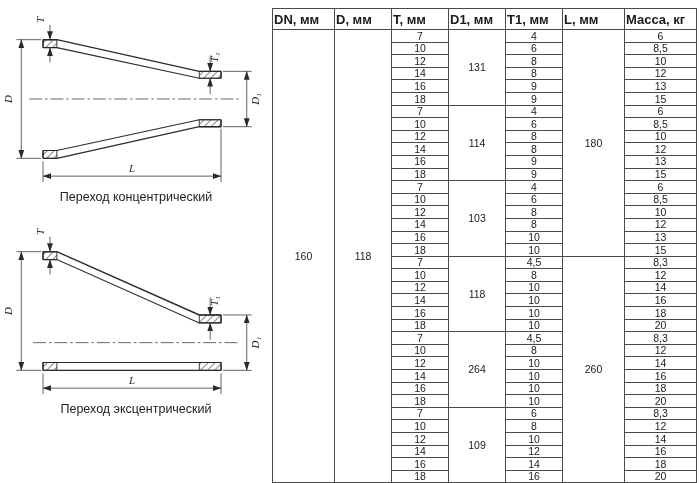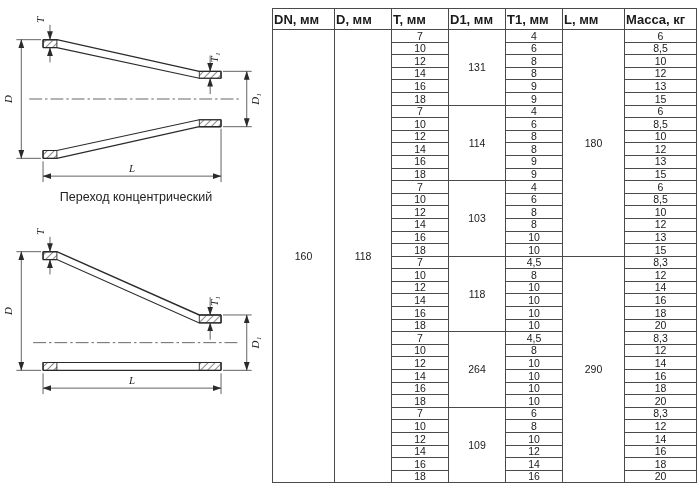--- a/index.html
+++ b/index.html
@@ -111,20 +111,21 @@
           <line x1="40" y1="166" x2="220" y2="166" marker-start="url(#arrE)" marker-end="url(#arrE)"></line>
         </g>
         <g class="dimtxt">
           <text transform="translate(41,8) rotate(-90)">T</text>
           <text transform="translate(9,88) rotate(-90)">D</text>
           <text transform="translate(217,78) rotate(-90)">T₁</text>
           <text transform="translate(258,120) rotate(-90)">D₁</text>
           <text x="130" y="162">L</text>
         </g>
       </svg>
+      <figcaption>Переход эксцентрический</figcaption>
     </figure>
 
   </div>
 
   <div class="table-wrap">
     <table>
       <colgroup>
         <col style="width:62px">
           <col style="width:57px">
           <col style="width:57px">
@@ -238,21 +239,21 @@
           </tr>
           <tr>
             <td>18</td>
             <td>10</td>
             <td>15</td>
           </tr>
           <tr>
             <td>7</td>
             <td rowspan="6">118</td>
             <td>4,5</td>
-            <td rowspan="18">290</td>
+            <td rowspan="18">260</td>
             <td>8,3</td>
           </tr>
           <tr>
             <td>10</td>
             <td>8</td>
             <td>12</td>
           </tr>
           <tr>
             <td>12</td>
             <td>10</td>

